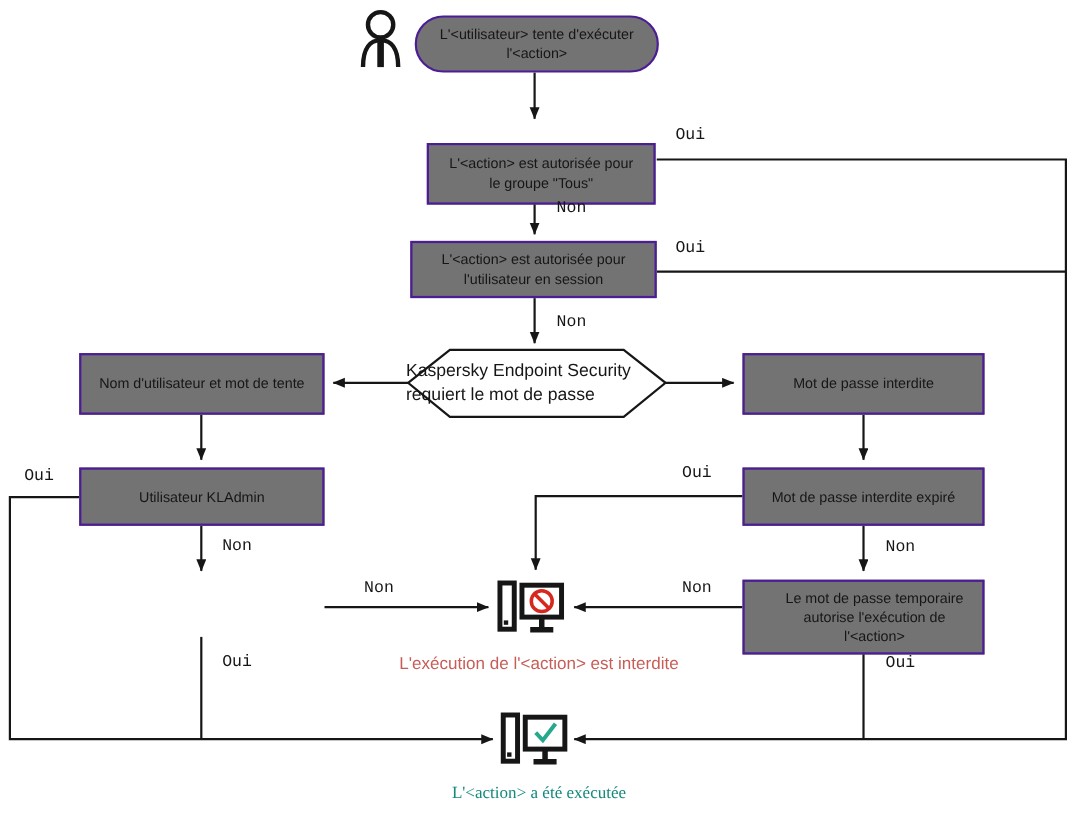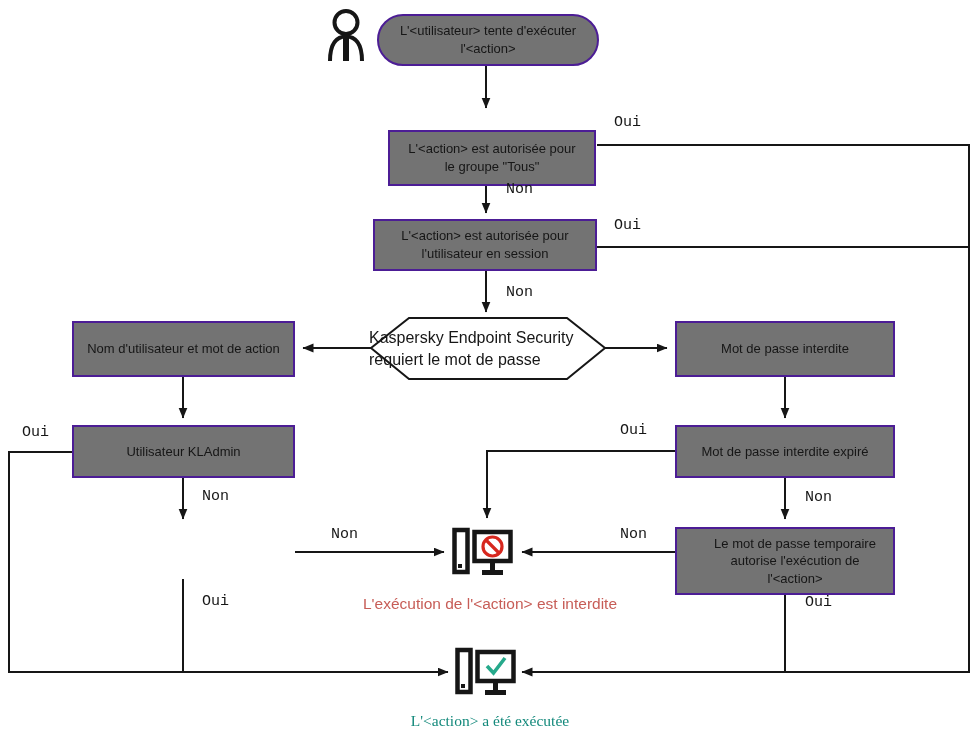--- a/index.html
+++ b/index.html
@@ -88,21 +88,21 @@
   </svg>
 
   <div class="node stadium" style="left:377px;top:14px;width:222px;height:52px;">L'&lt;utilisateur&gt;  tente d'exécuter l'&lt;action&gt;</div>
 
   <div class="node" style="left:373px;top:130px;width:208px;height:56px;margin-left:15px;">L'&lt;action&gt; est autorisée pour le groupe "Tous"</div>
 
   <div class="node" style="left:373px;top:219px;width:224px;height:52px;">L'&lt;action&gt; est autorisée pour l'utilisateur en session</div>
 
   <div class="hexlabel" style="left:369px;top:318px;width:238px;height:61px;">Kaspersky Endpoint Security requiert le mot de passe</div>
 
-  <div class="node" style="left:72px;top:321px;width:223px;height:56px;">Nom d'utilisateur et mot de action</div>
+  <div class="node" style="left:72px;top:321px;width:223px;height:56px;">Nom d'utilisateur et mot de tente</div>
 
   <div class="node" style="left:675px;top:321px;width:220px;height:56px;">Mot de passe interdite</div>
 
   <div class="node" style="left:72px;top:425px;width:223px;height:53px;">Utilisateur KLAdmin</div>
 
   <div class="node" style="left:675px;top:425px;width:220px;height:53px;">Mot de passe interdite expiré</div>
 
 
   <div class="node" style="left:675px;top:527px;width:220px;height:68px;padding-left:32px;">Le mot de passe temporaire autorise l'exécution de l'&lt;action&gt;</div>
 

